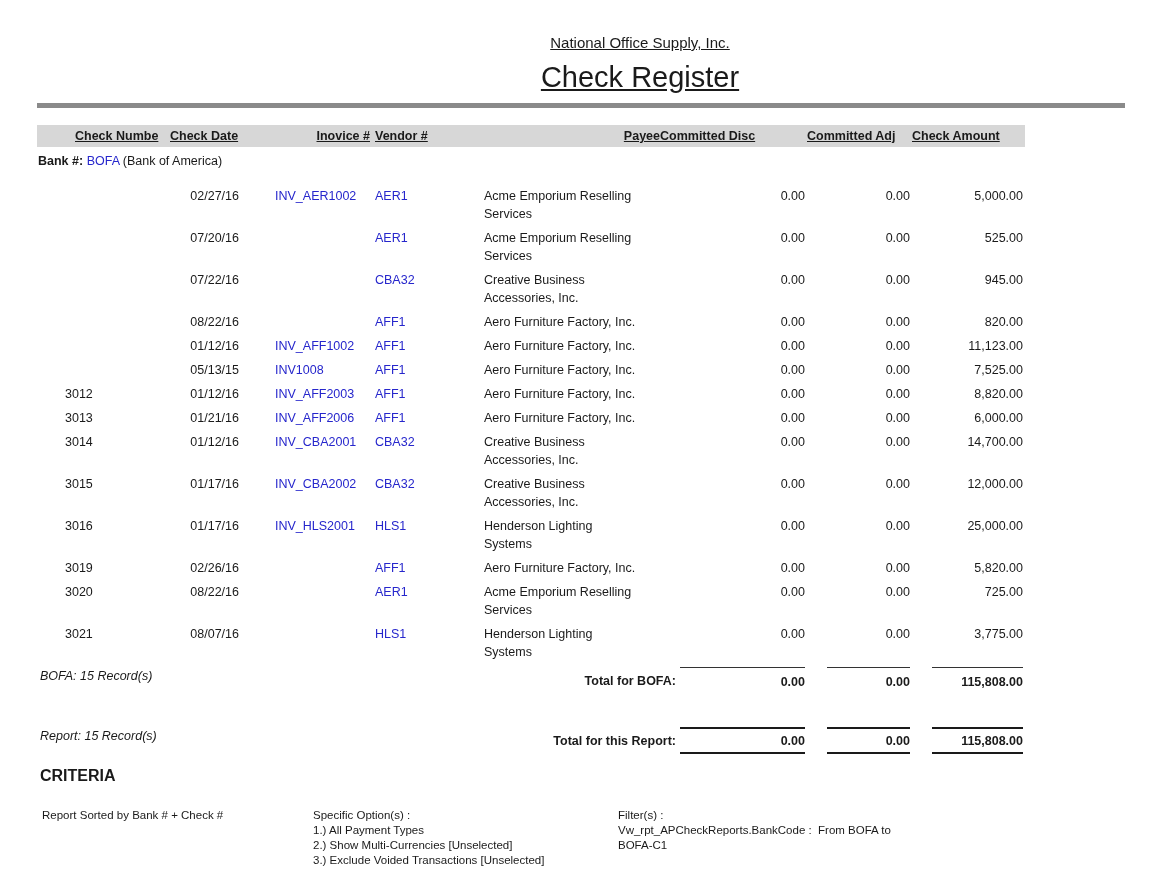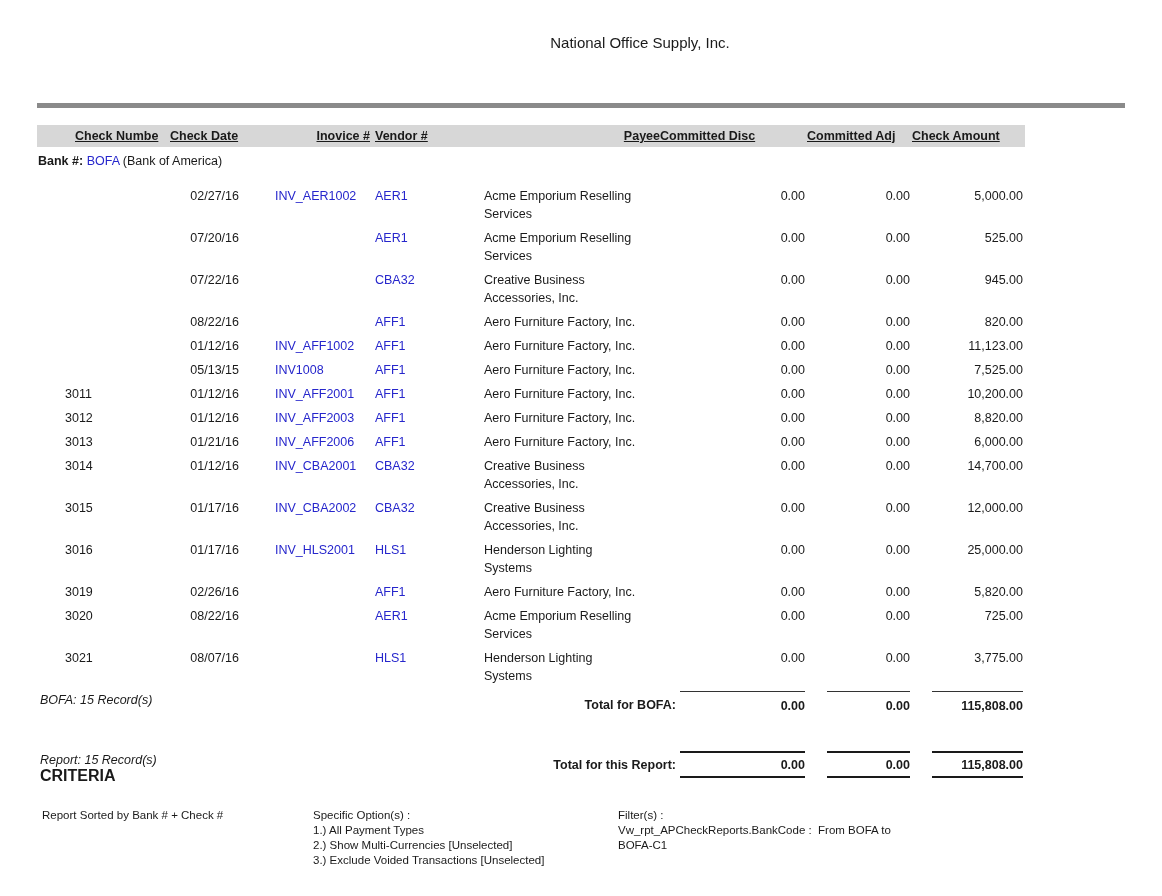--- a/index.html
+++ b/index.html
@@ -1,18 +1,18 @@
 <!DOCTYPE html>
 <html style="--link-blue: #2626CC; --band: #D7D7D7; --rule-gray: #8A8A8A;"><head>
 <meta charset="utf-8">
 <style>
   * { margin:0; padding:0; box-sizing:border-box; }
   html,body { width:1162px; height:896px; background:#ffffff; overflow:hidden;
               font-family:"Liberation Sans", sans-serif; color:#1a1a1a; }
-  #page { position:relative; width:1162px; height:896px; background:#fff; }
+  #page { position:relative; width:1162px; height:896px; background:#fff;text-decoration:underline; }
 
   
   .report-header { margin-left:155px; width:970px; text-align:center; padding-top:34px; }
   .company { font-size:15px; line-height:18px; }
   .report-title { font-size:29px; line-height:38px; font-weight:400; margin-top:6px; }
 
   .double-rule { position:absolute; left:37px; top:103px; width:1088px; height:4px;
                  border-top:3px solid var(--rule-gray); border-bottom:2px solid var(--rule-gray); }
 
   
@@ -60,20 +60,21 @@
   .crit-col2 { width:305px; }
   .crit-col3 { width:290px; white-space:pre-wrap; }
 </style>
 </head>
 <body>
 
 <div id="page">
 
   <div class="report-header">
     <div class="company">National Office Supply, Inc.</div>
+    <div class="report-title">Check Register</div>
   </div>
 
   <div class="double-rule"></div>
 
   <table class="register">
     <colgroup>
       <col class="c1">
         <col class="c2">
         <col class="c3">
         <col class="c4">
@@ -158,30 +159,20 @@
       <td class="c-check"></td>
       <td class="c-date">05/13/15</td>
       <td class="c-inv">INV1008</td>
       <td class="c-ven">AFF1</td>
       <td class="c-payee">Aero Furniture Factory, Inc.</td>
       <td class="c-disc">0.00</td>
       <td class="c-adj">0.00</td>
       <td class="c-amt">7,525.00</td>
     </tr>
         <tr>
-      <td class="c-check">3011</td>
-      <td class="c-date">01/12/16</td>
-      <td class="c-inv">INV_AFF2001</td>
-      <td class="c-ven">AFF1</td>
-      <td class="c-payee">Aero Furniture Factory, Inc.</td>
-      <td class="c-disc">0.00</td>
-      <td class="c-adj">0.00</td>
-      <td class="c-amt">10,200.00</td>
-    </tr>
-        <tr>
       <td class="c-check">3012</td>
       <td class="c-date">01/12/16</td>
       <td class="c-inv">INV_AFF2003</td>
       <td class="c-ven">AFF1</td>
       <td class="c-payee">Aero Furniture Factory, Inc.</td>
       <td class="c-disc">0.00</td>
       <td class="c-adj">0.00</td>
       <td class="c-amt">8,820.00</td>
     </tr>
         <tr>

